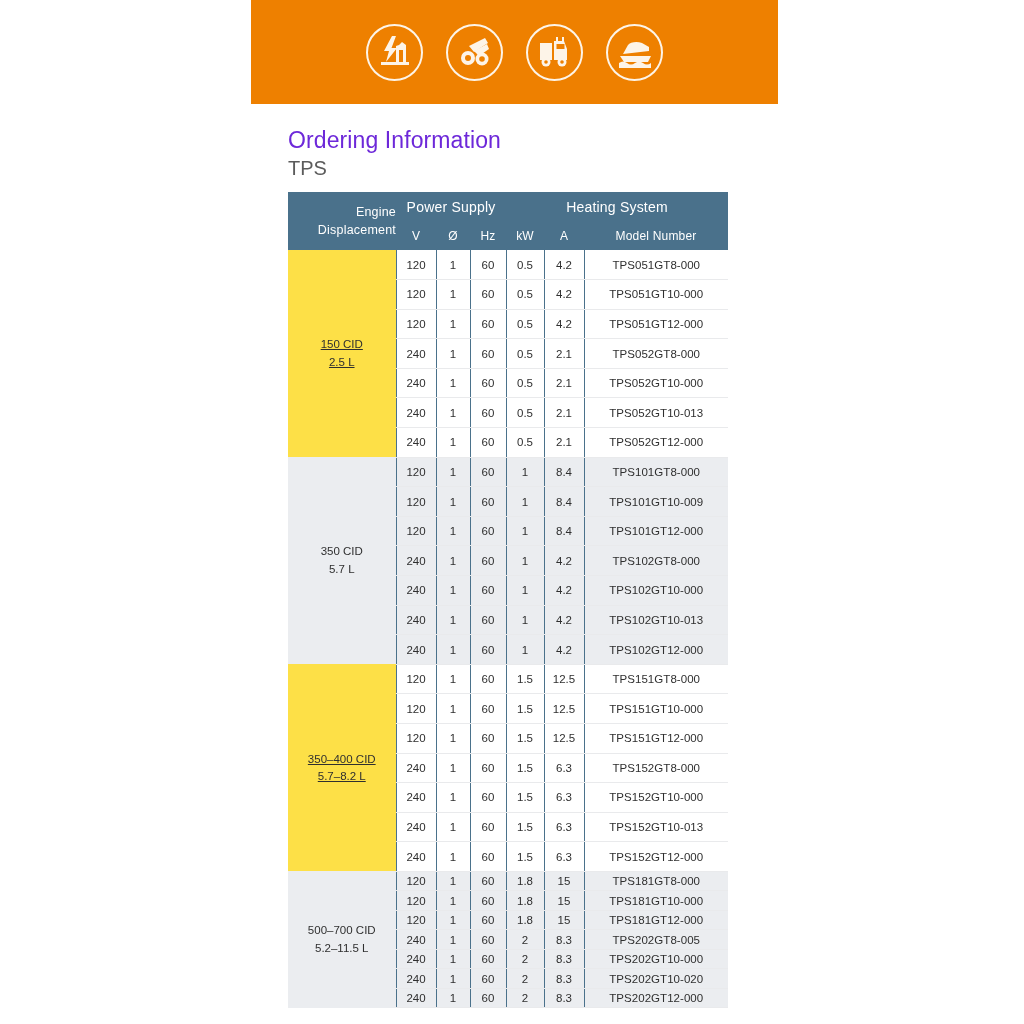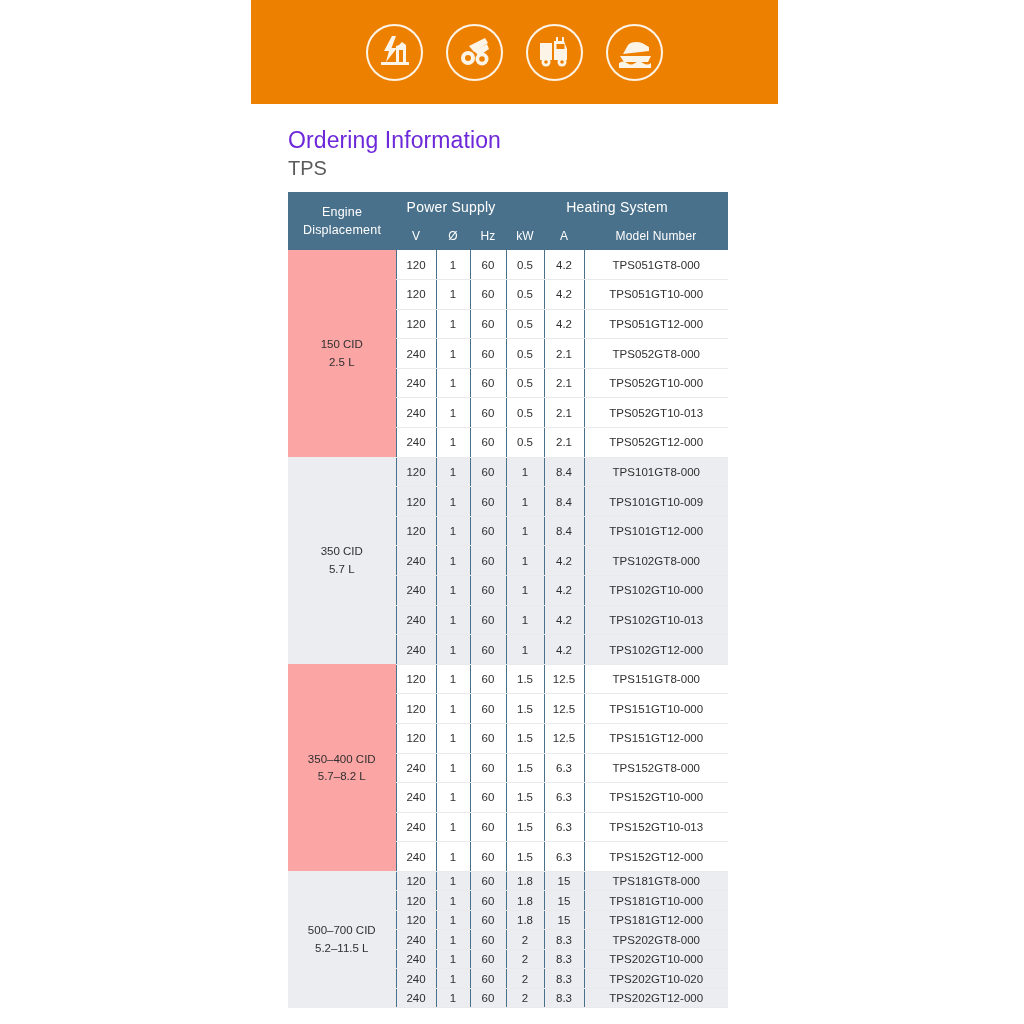--- a/index.html
+++ b/index.html
@@ -101,20 +101,21 @@
   }
   .hdr-sub {
     font-size: 12px;
     height: 29px;
     letter-spacing: 0.2px;
   }
   .hdr-disp {
     font-size: 12.5px;
     line-height: 1.45;
     letter-spacing: 0.2px;
+    text-align: right;
   }
 
   
   tbody td {
     text-align: center;
     vertical-align: middle;
     color: #2f2f2f;
     font-size: 11.5px;
     border-bottom: 1px solid #e9eaec;
     border-left: 1px solid #4a718b;
@@ -132,21 +133,21 @@
     font-size: 11.5px;
     line-height: 1.5;
     color: #2f2f2f;
   }
   tbody tr.compact td { height: 19.5px; }
 
   
   tbody tr.band td { background: #ebedf0; }
   tbody tr.plain td { background: #ffffff; }
   tbody td.disp.band { background: #ebedf0; }
-  tbody td.disp.plain { background: #fca5a5; }
+  tbody td.disp.plain { background: #fde047; text-decoration: underline; }
 
   tbody tr.first-of-group td { border-top: none; }
 </style>
 </head>
 <body>
 
 <div class="banner">
   <div class="banner-icon">
     <svg width="40" height="40" viewBox="0 0 40 40" aria-hidden="true">
       <g fill="#fdf4e8">
@@ -435,21 +436,21 @@
         <td>1.8</td>
         <td>15</td>
         <td class="model">TPS181GT12-000</td>
       </tr>
       <tr class="band compact">
         <td>240</td>
         <td>1</td>
         <td>60</td>
         <td>2</td>
         <td>8.3</td>
-        <td class="model">TPS202GT8-000</td>
+        <td class="model">TPS202GT8-005</td>
       </tr>
       <tr class="band compact">
         <td>240</td>
         <td>1</td>
         <td>60</td>
         <td>2</td>
         <td>8.3</td>
         <td class="model">TPS202GT10-000</td>
       </tr>
       <tr class="band compact">

